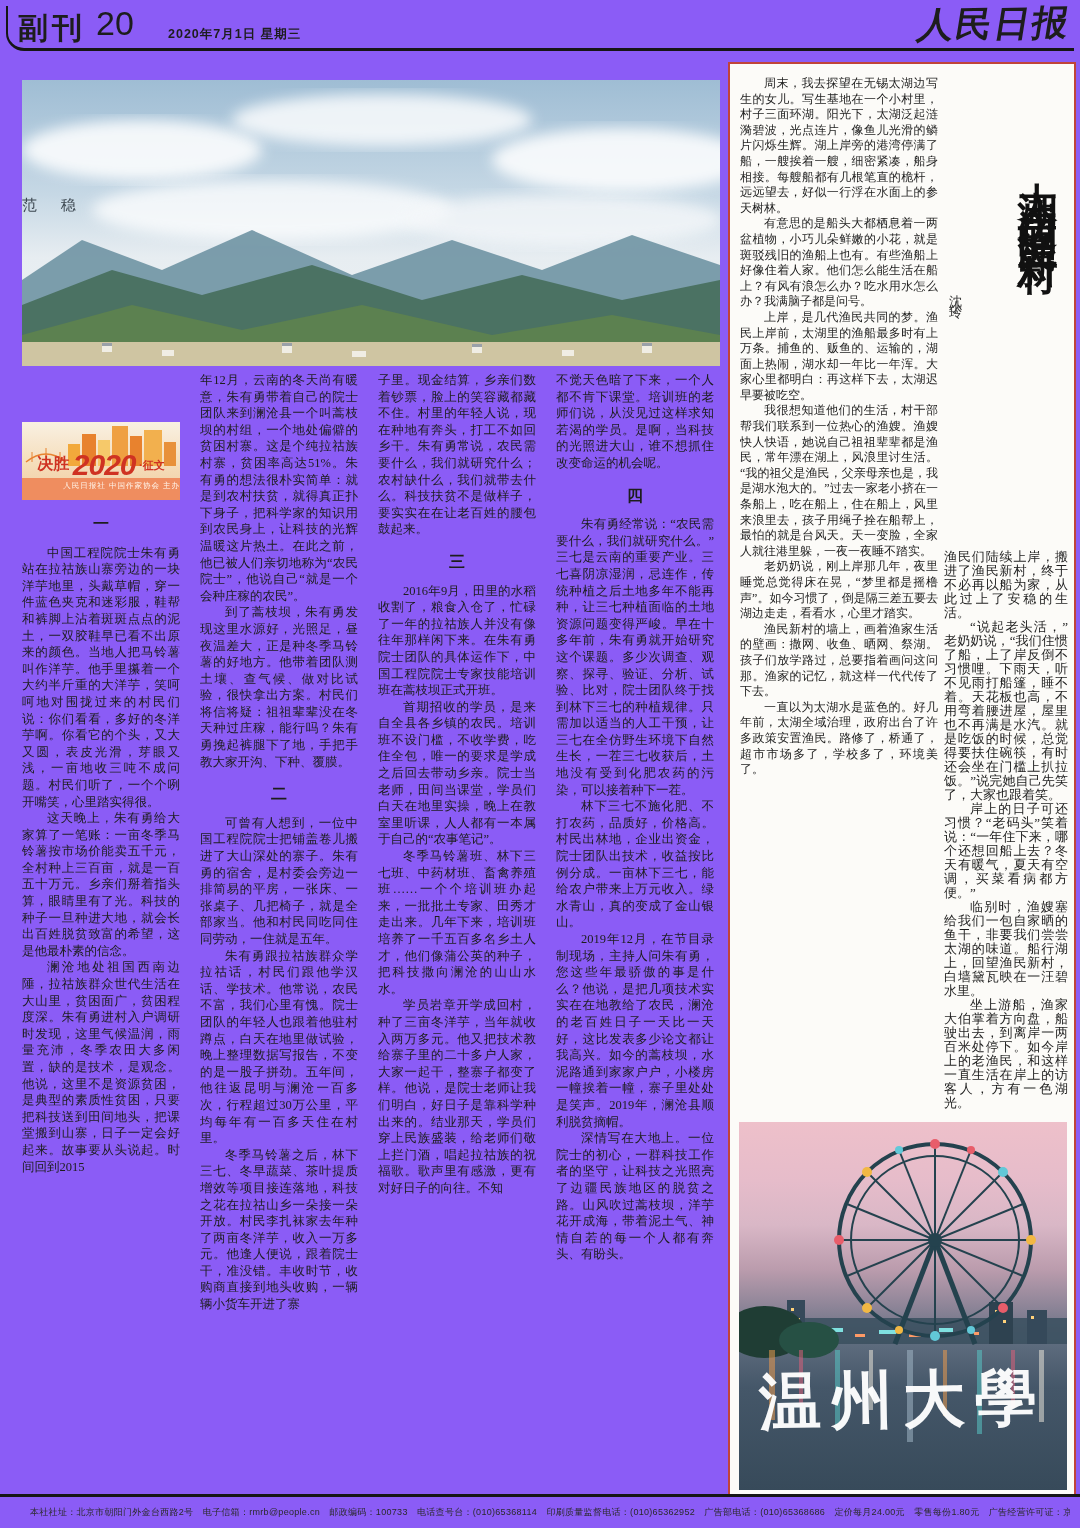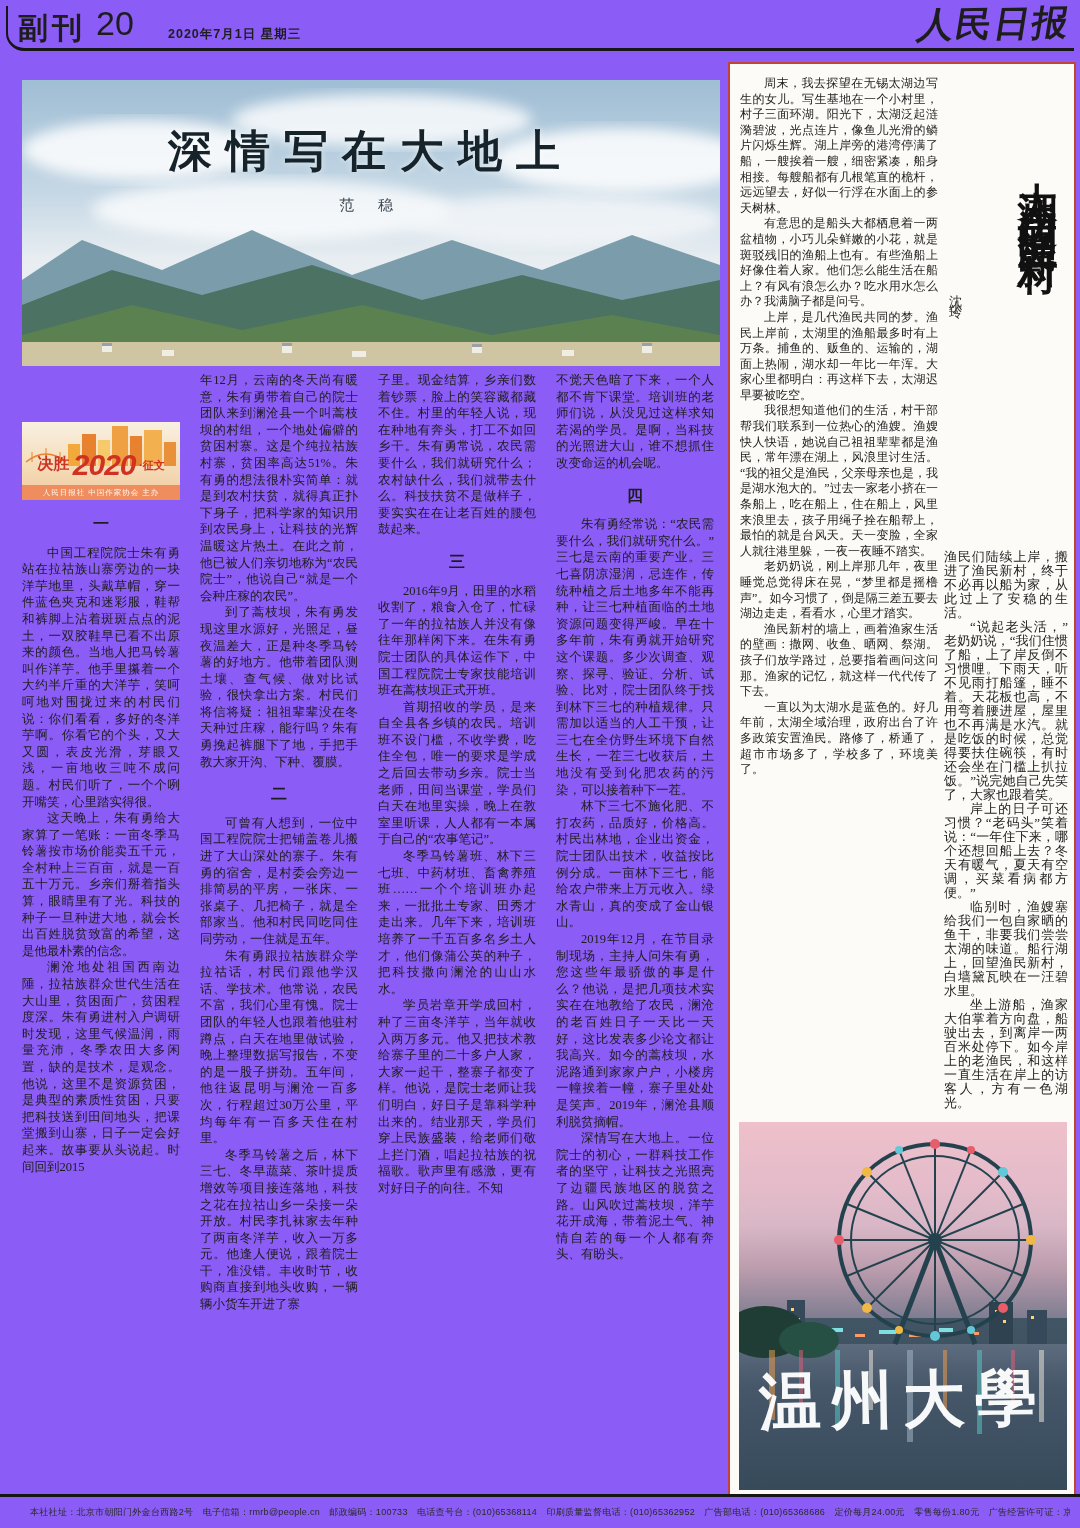--- a/index.html
+++ b/index.html
@@ -18,42 +18,42 @@
   .mast-paper{position:absolute;right:10px;top:0px;font-family:"DejaVu Serif",serif;
     font-size:36px;font-weight:700;transform:skewX(-10deg) rotate(-1deg);letter-spacing:2px;}
 
   
   .lead-photo{position:absolute;left:22px;top:80px;width:698px;height:286px;overflow:hidden;
     background:linear-gradient(180deg,#9fbdd4 0%,#c6d8e5 40%,#e7edf1 62%,#eef2f4 100%);}
   .lead-photo svg{position:absolute;left:0;top:0;}
   .lead-title{position:absolute;left:0;right:0;top:42px;text-align:center;
     font-family:"Liberation Sans",sans-serif;font-weight:700;font-size:44px;letter-spacing:14px;
     color:#16232b;text-shadow:0 0 6px rgba(255,255,255,.6);}
-  .lead-byline{position:absolute;left:0;right:0;top:116px;text-align:center;
+  .lead-byline{position:absolute;left:0;right:0;top:116px;
     font-size:15px;letter-spacing:10px;color:#3c4750;}
 
   
   .col{position:absolute;width:158px;overflow:hidden;text-align:justify;
     font-size:12.5px;line-height:16.6px;}
   .para{margin:0;text-indent:2em;}
   .para.cont{text-indent:0;}
   .sec-head{text-align:center;font-family:"Liberation Sans",sans-serif;font-weight:700;
     font-size:16px;margin:16px 0 12px;text-indent:0;}
 
   
   .badge{width:158px;height:78px;margin-top:44px;position:relative;overflow:hidden;
     background:linear-gradient(180deg,#f9f0e2 0%,#f5ddb9 55%,#f0c9a0 100%);}
   .badge-skyline{position:absolute;left:0;top:0;}
   .badge-line{position:absolute;left:0;right:0;top:34px;text-align:center;white-space:nowrap;
     color:#cf3222;font-family:"Liberation Sans",sans-serif;}
   .badge-prefix{font-size:16px;font-weight:700;vertical-align:6px;}
   .badge-year{font-size:30px;font-weight:700;font-style:italic;letter-spacing:-1px;}
   .badge-suffix{font-size:11px;font-weight:700;vertical-align:6px;}
-  .badge-org{position:absolute;left:0;right:0;bottom:0;height:15px;background:#ef8d5f;
-    color:#fff7ee;font-size:7.5px;line-height:15px;text-align:center;letter-spacing:1px;
+  .badge-org{position:absolute;left:0;right:0;bottom:0;height:22px;background:#ef8d5f;
+    color:#fff7ee;font-size:7.5px;line-height:15px;text-align:right;letter-spacing:1px;
     font-family:"Liberation Sans",sans-serif;}
 
   
   .side-box{position:absolute;left:728px;top:62px;width:348px;height:1434px;
     border:2.5px solid #c0443a;background:#fcfbf8;box-sizing:border-box;}
   .side-title{position:absolute;right:8px;top:86px;height:460px;writing-mode:vertical-rl;
     font-family:"Liberation Sans",sans-serif;font-weight:700;font-size:40px;letter-spacing:9px;
     color:#111;}
   .side-byline{position:absolute;left:216px;top:220px;writing-mode:vertical-rl;
     font-size:13px;letter-spacing:6px;color:#333;}
@@ -111,21 +111,20 @@
           <rect x="540" y="270" width="12" height="6"></rect>
         <rect x="620" y="266" width="10" height="7"></rect>
       </g>
       <g fill="#9aa0a8">
         <rect x="80" y="263" width="10" height="3"></rect>
           <rect x="260" y="263" width="10" height="3"></rect>
         <rect x="450" y="264" width="10" height="3"></rect>
           <rect x="620" y="263" width="10" height="3"></rect>
       </g>
     </svg>
-    <div class="lead-title">深情写在大地上</div>
     <div class="lead-byline">范  稳</div>
   </div>
 
   <div class="col" style="left:22px;top:378px;height:1110px;">
     <div class="badge">
       <svg class="badge-skyline" width="158" height="44" viewBox="0 0 158 44">
         <path d="M4,40 Q24,24 44,40" stroke="#e8822e" stroke-width="1.5" fill="none"></path>
         <line x1="10" y1="40" x2="10" y2="30" stroke="#e8822e" stroke-width="1"></line>
         <line x1="24" y1="40" x2="24" y2="26" stroke="#e8822e" stroke-width="1"></line>
         <line x1="38" y1="40" x2="38" y2="30" stroke="#e8822e" stroke-width="1"></line>

